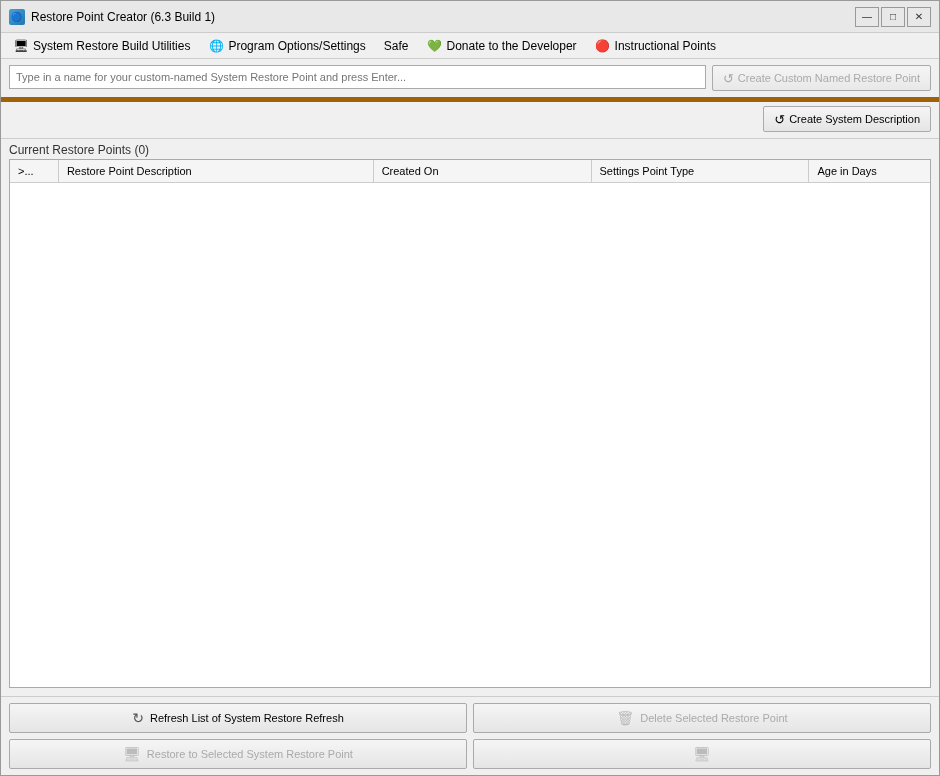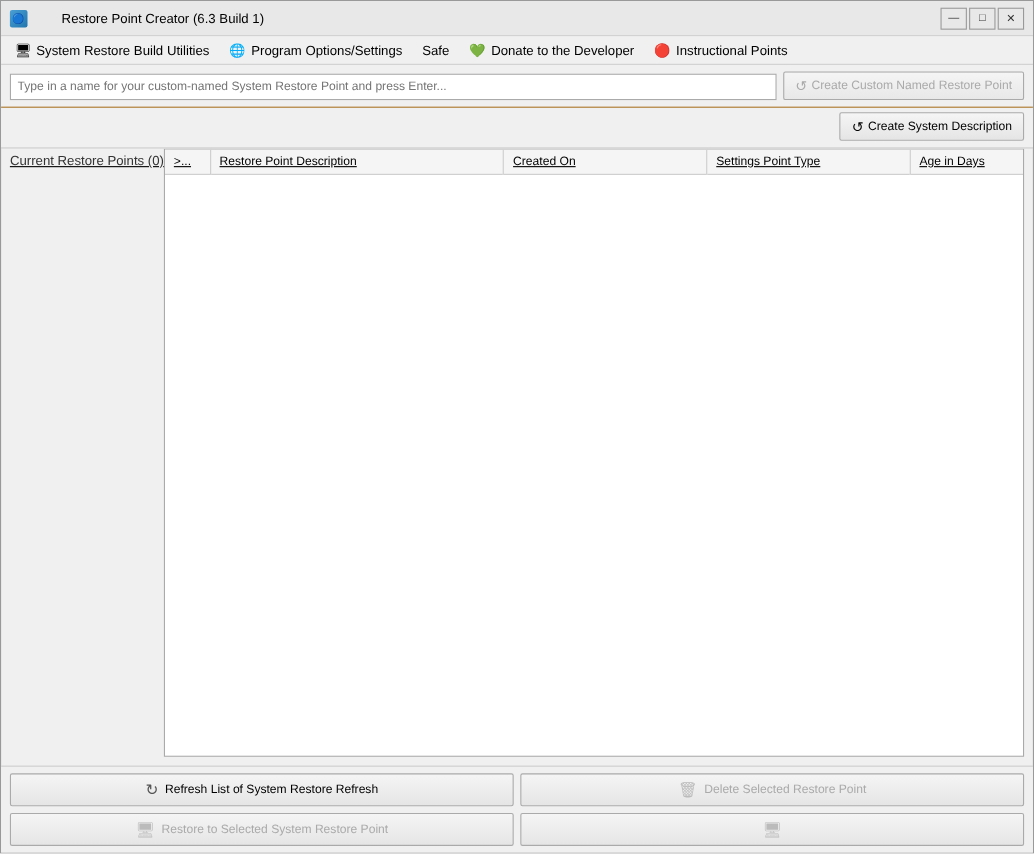--- a/index.html
+++ b/index.html
@@ -41,21 +41,20 @@
       display: flex;
       align-items: center;
       justify-content: center;
       color: white;
       font-size: 9px;
     }
     .title-bar-text {
       flex: 1;
       font-size: 12px;
       color: #000;
-      margin-left: 25px;
     }
     .title-bar-controls {
       display: flex;
       gap: 2px;
     }
     .title-btn {
       width: 24px;
       height: 20px;
       background: #e8e8e8;
       border: 1px solid #999;
@@ -90,23 +89,23 @@
       height: 16px;
       display: inline-flex;
       align-items: center;
       justify-content: center;
       font-size: 12px;
     }
     .toolbar {
       background: #f0f0f0;
       padding: 6px 8px;
       display: flex;
-      align-items: flex-end;
+      align-items: flex-start;
       gap: 6px;
-      border-bottom: 1px solid #a16207;
+      border-bottom: 5px solid #a16207;
     }
     .search-input {
       flex: 1;
       height: 24px;
       border: 1px solid #aaa;
       padding: 0 6px;
       font-size: 11px;
       color: #888;
       background: white;
       outline: none;
@@ -135,22 +134,22 @@
     .second-toolbar {
       padding: 4px 8px 6px;
       display: flex;
       justify-content: flex-end;
       background: #f0f0f0;
     }
     .content-area {
       flex: 1;
       padding: 0 8px 8px;
       display: flex;
+      flex-direction: column;
       overflow: hidden;
-      text-decoration: underline;
     }
     .section-label {
       font-size: 12px;
       color: #333;
       padding: 4px 0 2px;
       font-weight: normal;
     }
     .table-container {
       flex: 1;
       border: 1px solid #aaa;

